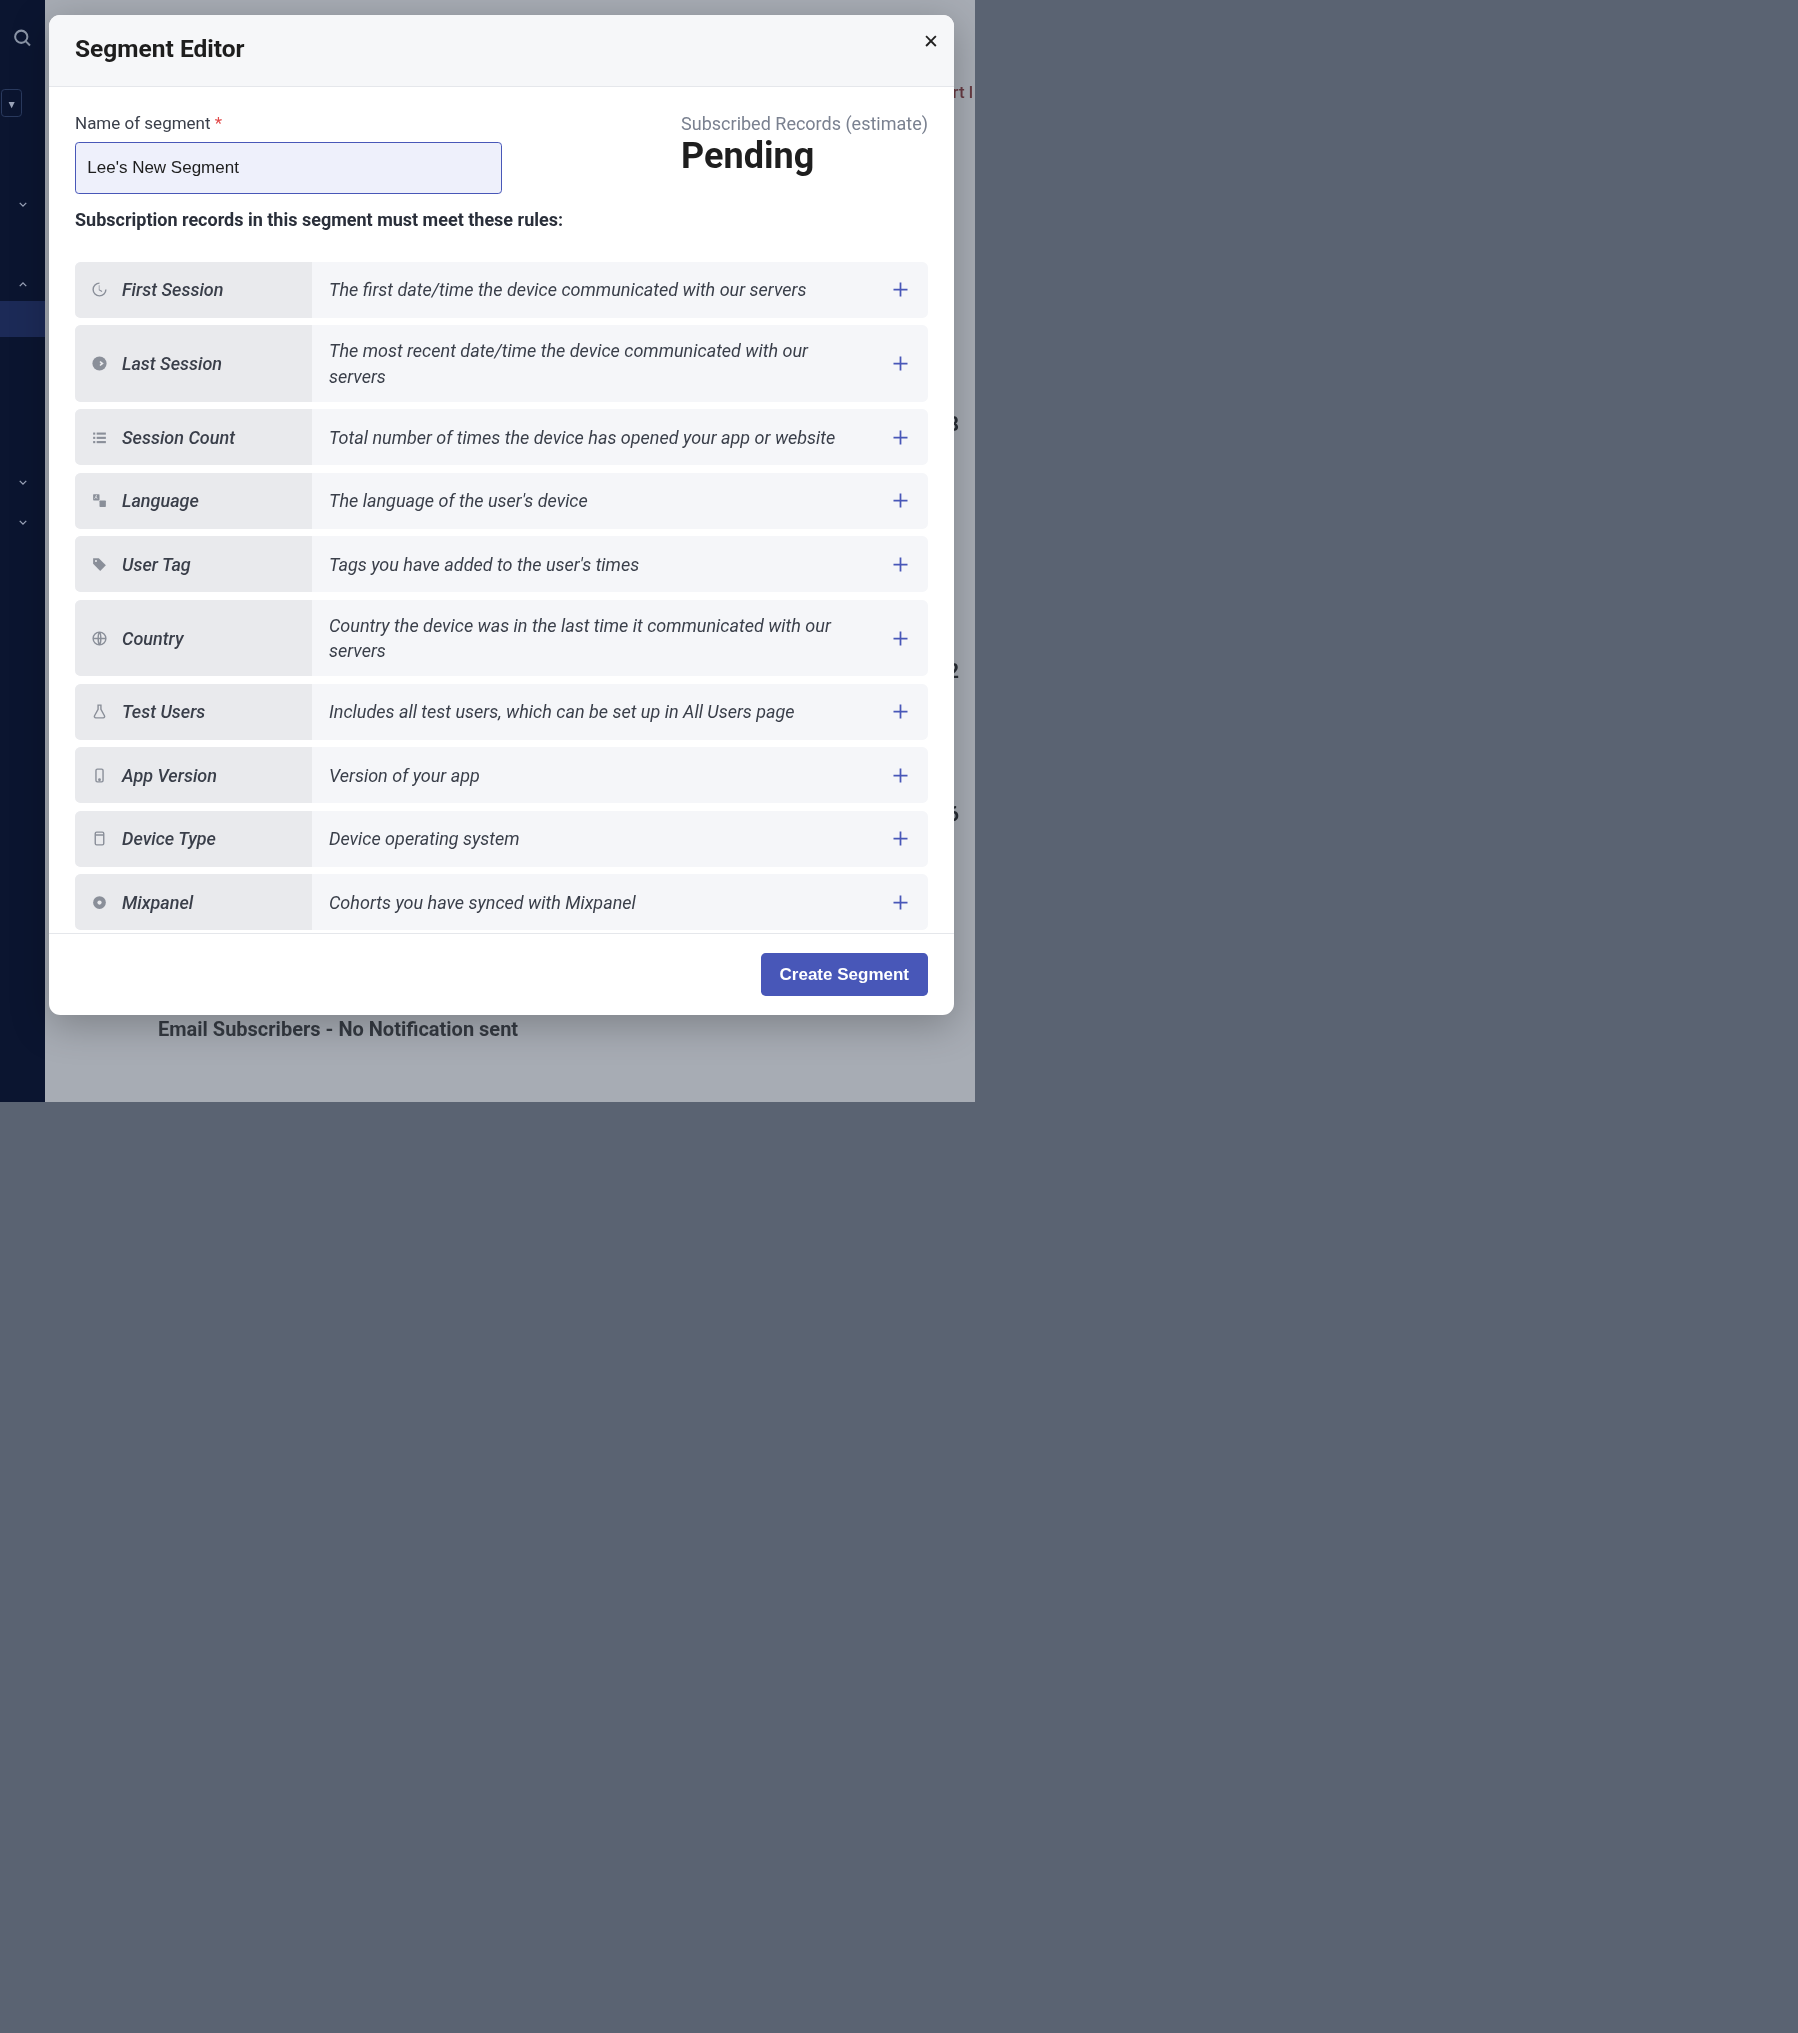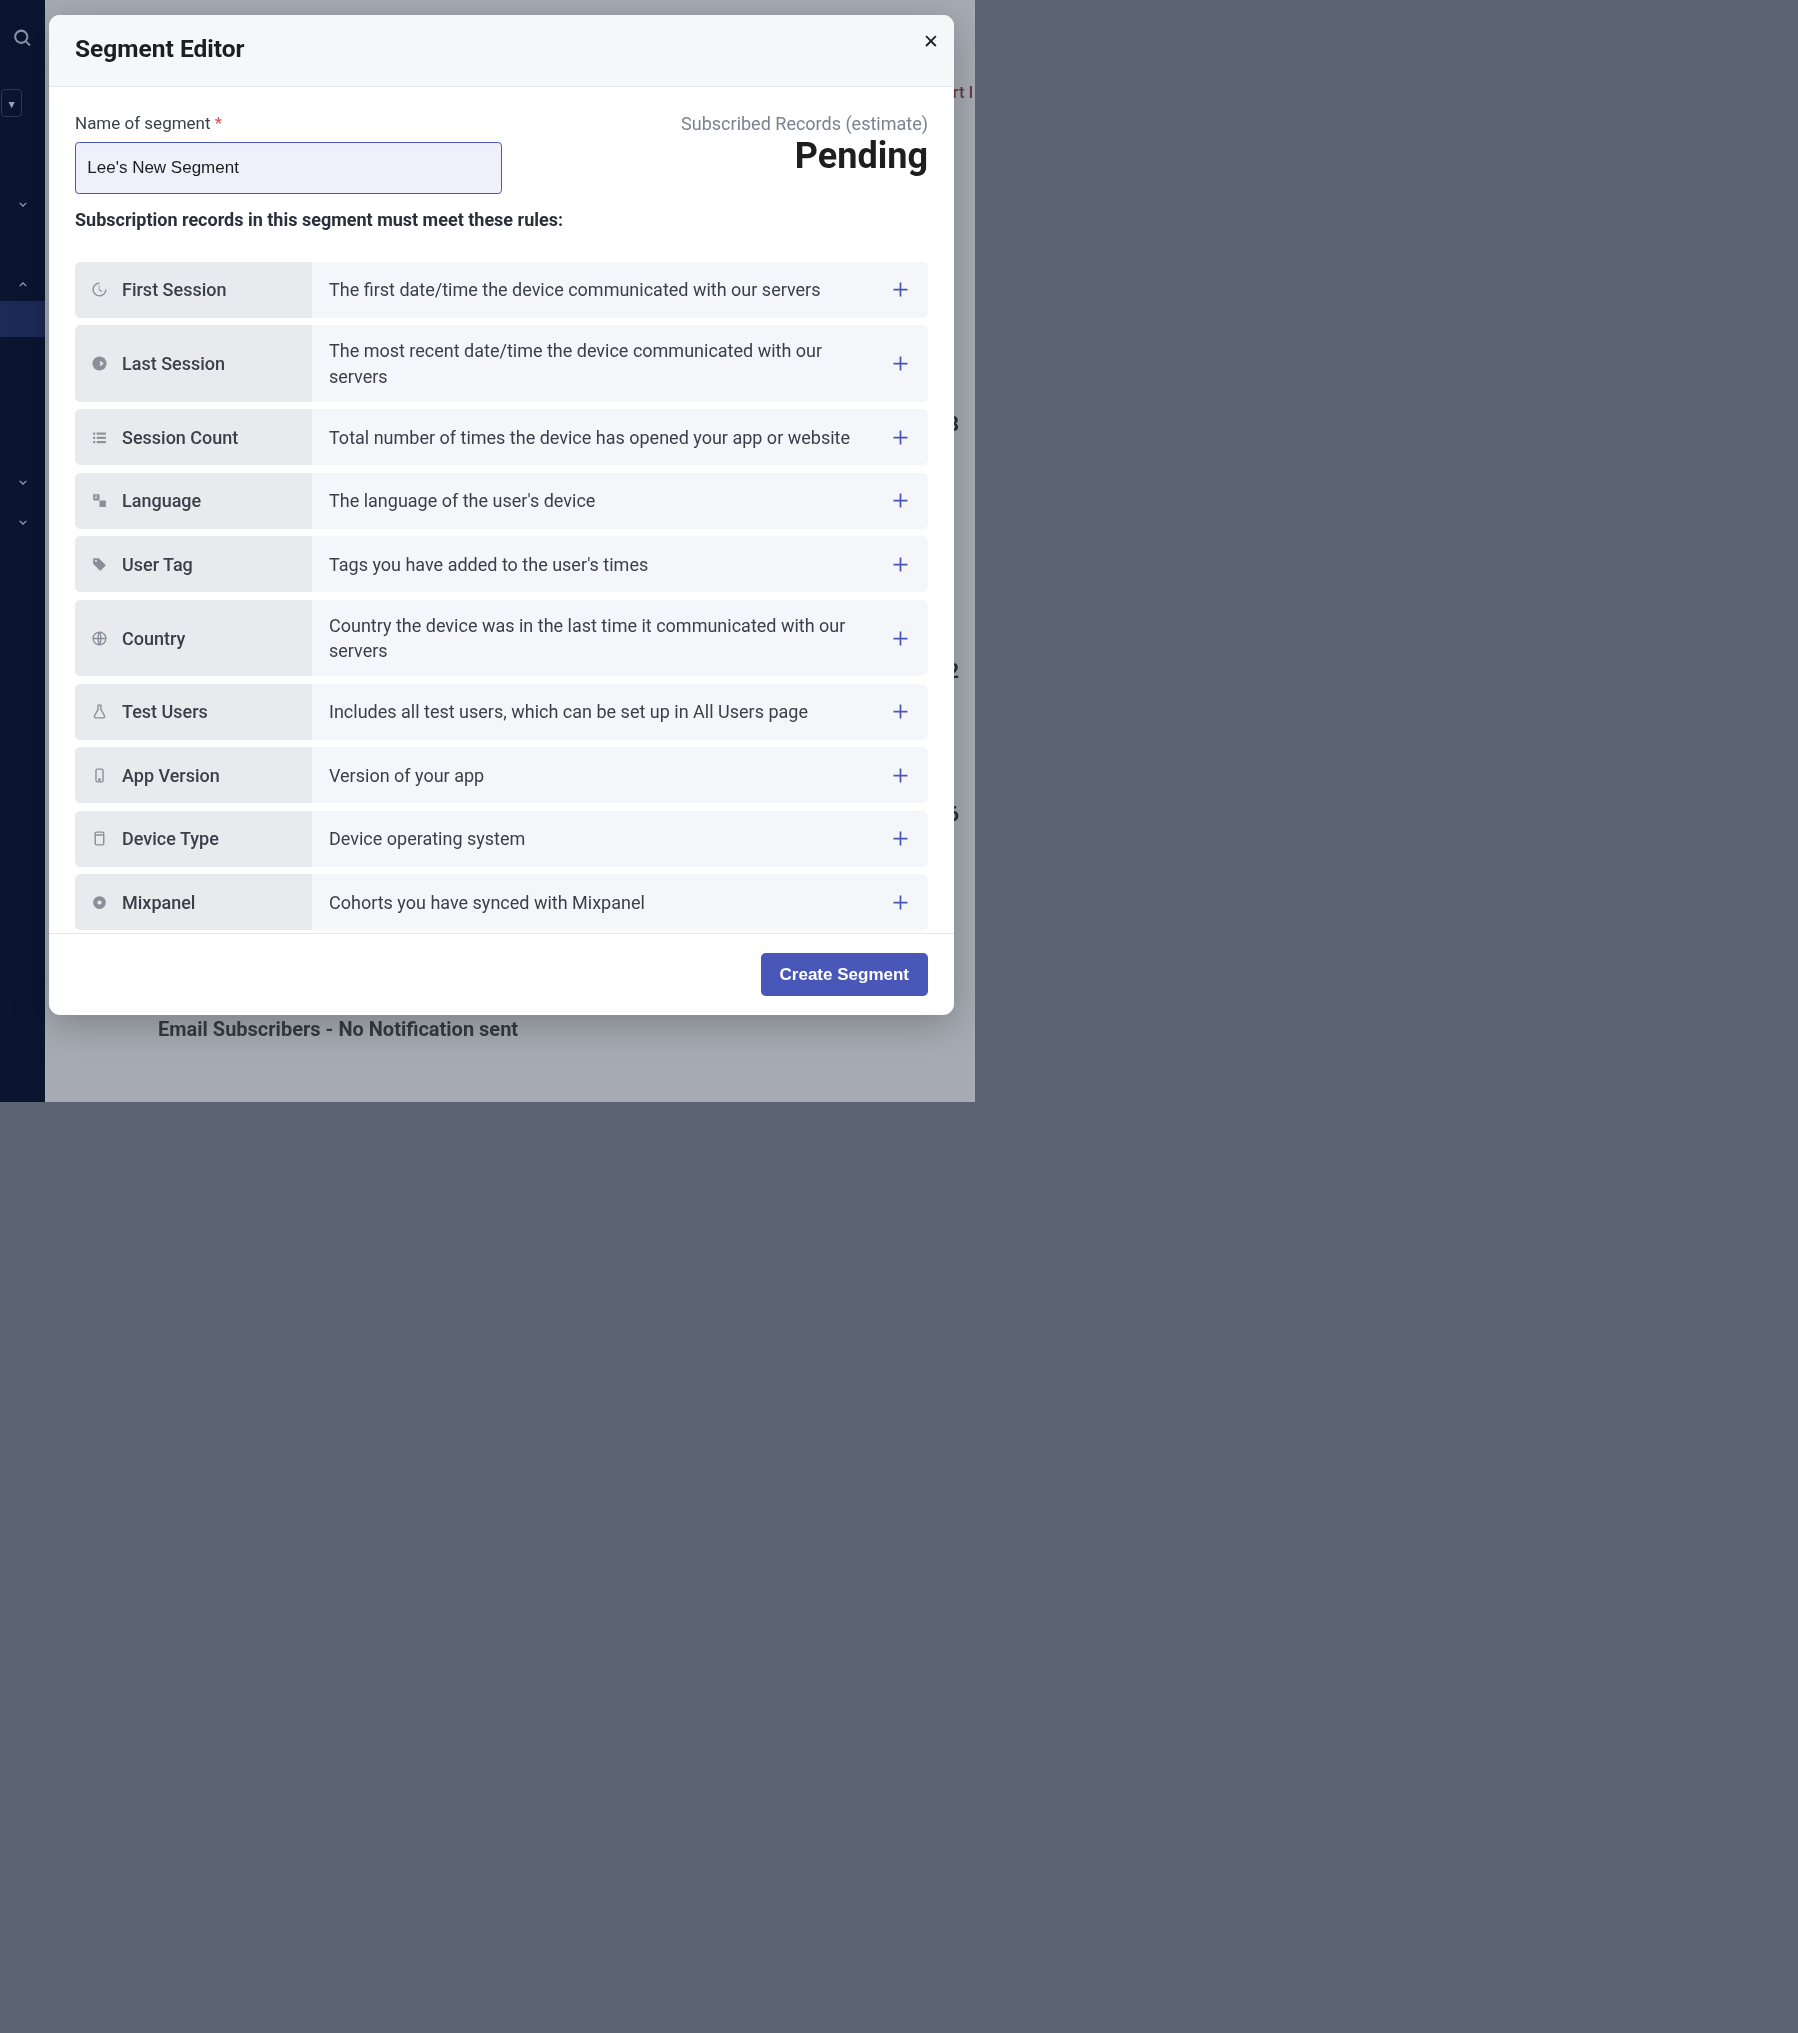--- a/index.html
+++ b/index.html
@@ -169,21 +169,20 @@
       width: 427px;
       height: 52px;
       padding: 5.6px 11.3px;
       font-size: 17px;
       color: #1e1e1e;
       background: #eef0fb;
       border: 0.9px solid #4857b8;
       border-radius: 3.8px;
     }
     .est-section {
-      text-align: right;
     }
     .est-label {
       font-size: 18px;
       color: #7a8190;
       margin-bottom: 1.9px;
     }
     .est-value {
       font-size: 36px;
       font-weight: 700;
       color: #1e1e1e;
@@ -198,20 +197,21 @@
       display: flex;
       flex-direction: column;
       gap: 7.5px;
     }
     .rule-row {
       display: flex;
       background: #f5f6f9;
       border-radius: 5.6px;
       overflow: hidden;
       min-height: 56px;
+      font-style: italic;
     }
     .rule-name-cell {
       width: 237px;
       background: #e9eaed;
       display: flex;
       align-items: center;
       padding: 13px 15px;
       gap: 13px;
     }
     .rule-icon {

